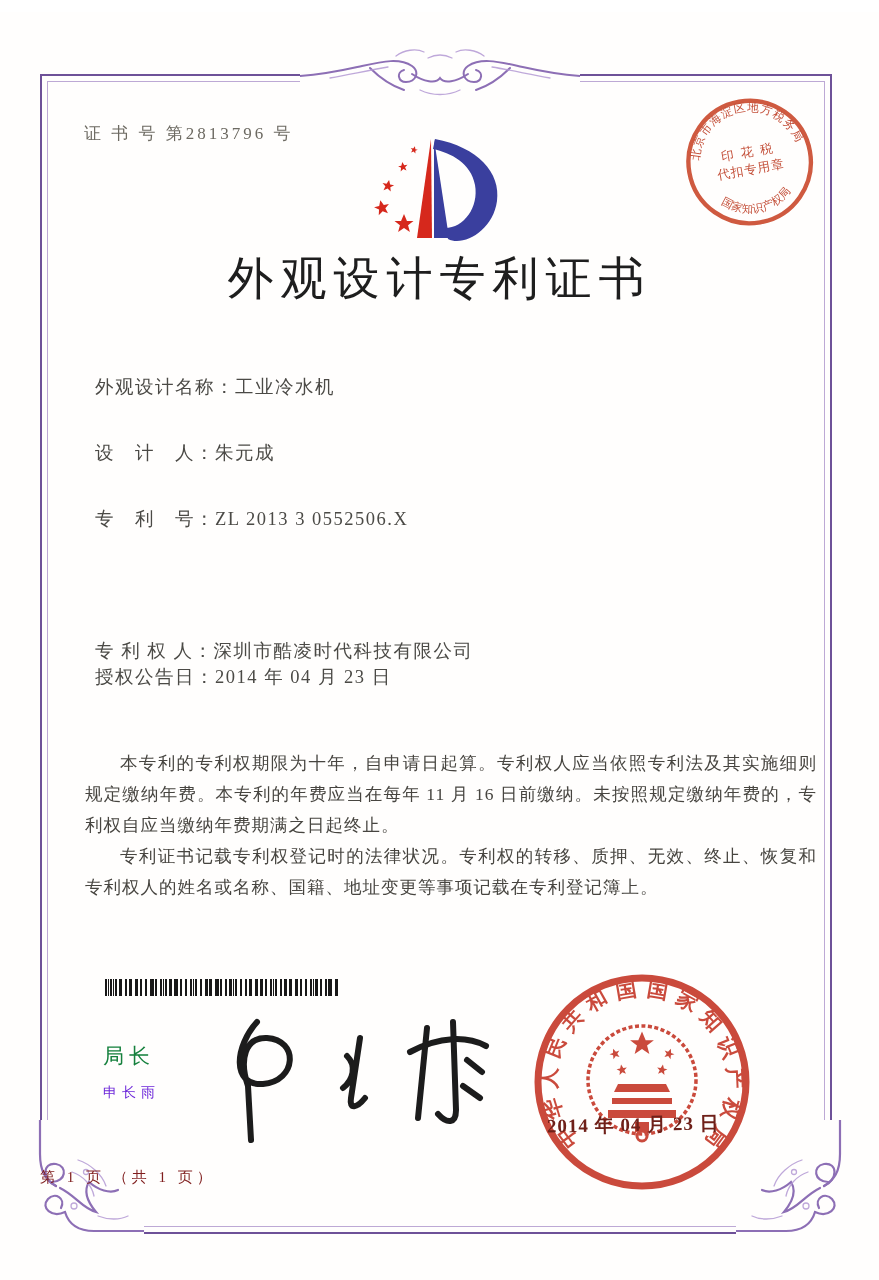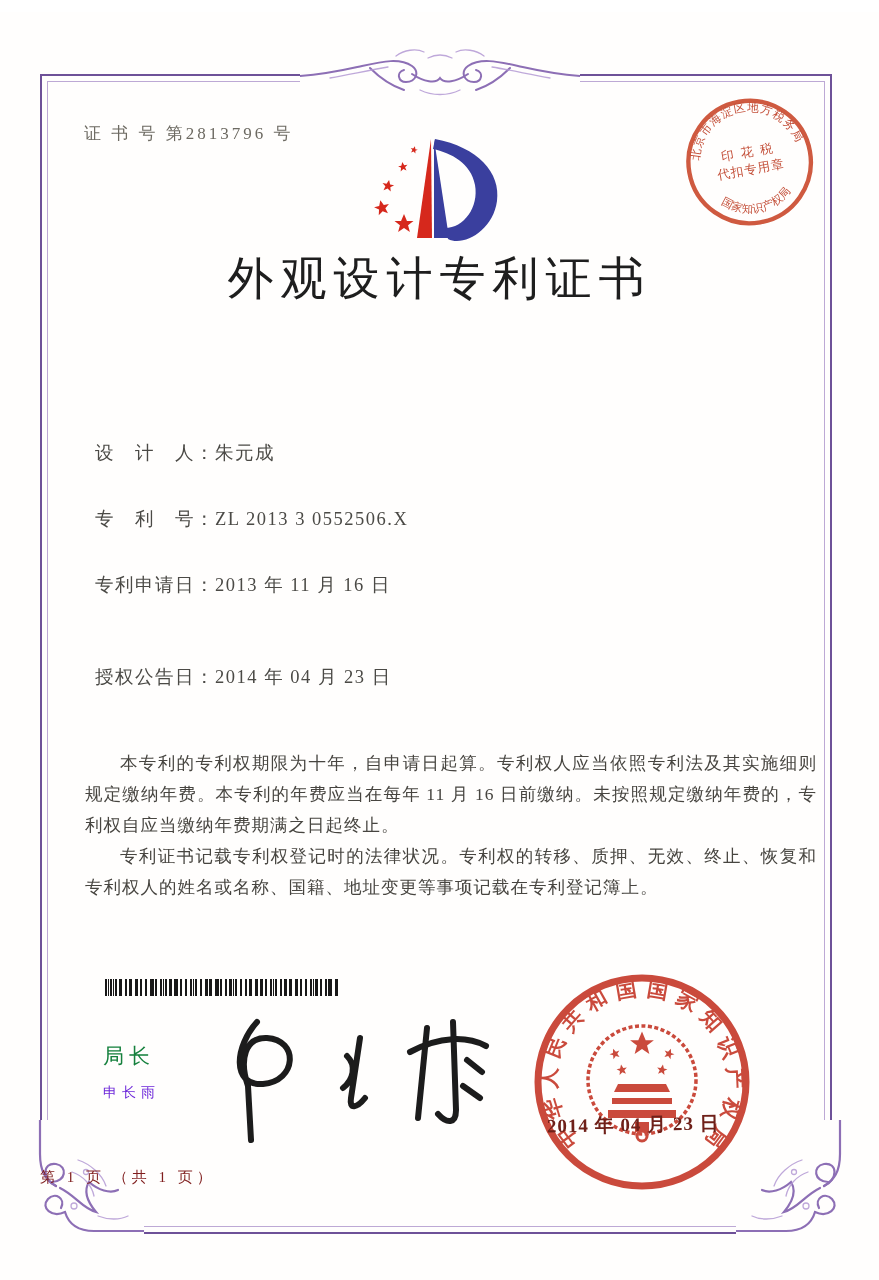--- a/index.html
+++ b/index.html
@@ -146,23 +146,24 @@
       <use href="#star" transform="translate(46,88) scale(1.0)" fill="#d6281c"></use>
       <use href="#star" transform="translate(24,72) scale(0.8) rotate(-12)" fill="#d6281c"></use>
       <use href="#star" transform="translate(30,50) scale(0.62) rotate(10)" fill="#d6281c"></use>
       <use href="#star" transform="translate(45,31) scale(0.5) rotate(-8)" fill="#d6281c"></use>
       <use href="#star" transform="translate(56,14) scale(0.38) rotate(14)" fill="#d6281c"></use>
     </svg>
   </div>
 
   <div class="title">外观设计专利证书</div>
 
+  <div class="field f0"><span>外观设计名称：</span><span>工业冷水机</span></div>
   <div class="field f1"><span>设　计　人：</span><span>朱元成</span></div>
   <div class="field f2"><span>专　利　号：</span><span>ZL 2013 3 0552506.X</span></div>
-  <div class="field f3"><span>专利申请日：</span><span>2013 年 11 月 16 日</span></div>
+  <div class="field f4"><span>专 利 权 人：</span><span>深圳市酷凌时代科技有限公司</span></div>
   <div class="field f5"><span>授权公告日：</span><span>2014 年 04 月 23 日</span></div>
 
   <div class="body-text">
     <p>本专利的专利权期限为十年，自申请日起算。专利权人应当依照专利法及其实施细则规定缴纳年费。本专利的年费应当在每年 11 月 16 日前缴纳。未按照规定缴纳年费的，专利权自应当缴纳年费期满之日起终止。</p>
     <p>专利证书记载专利权登记时的法律状况。专利权的转移、质押、无效、终止、恢复和专利权人的姓名或名称、国籍、地址变更等事项记载在专利登记簿上。</p>
   </div>
 
   <div class="barcode"></div>
 
   <div class="sig-role">局长</div>

